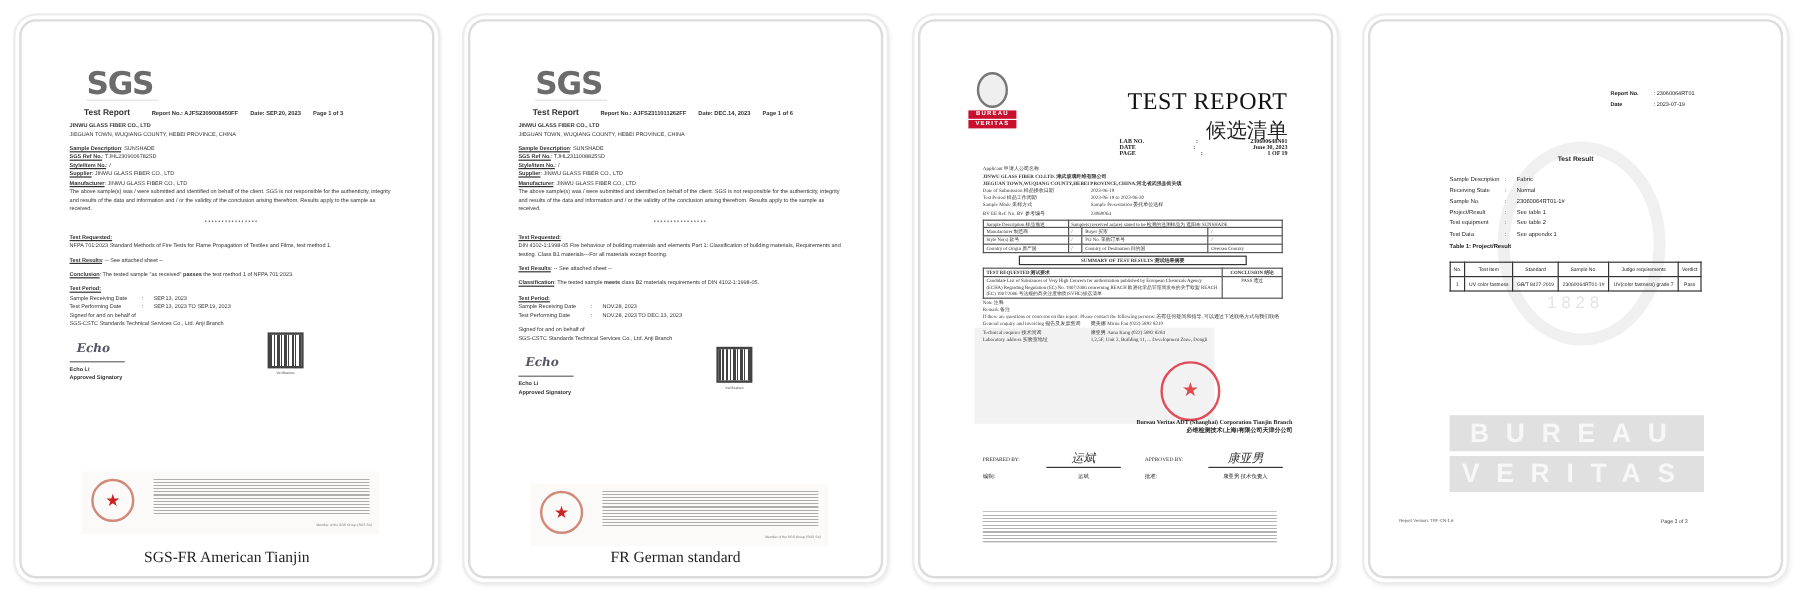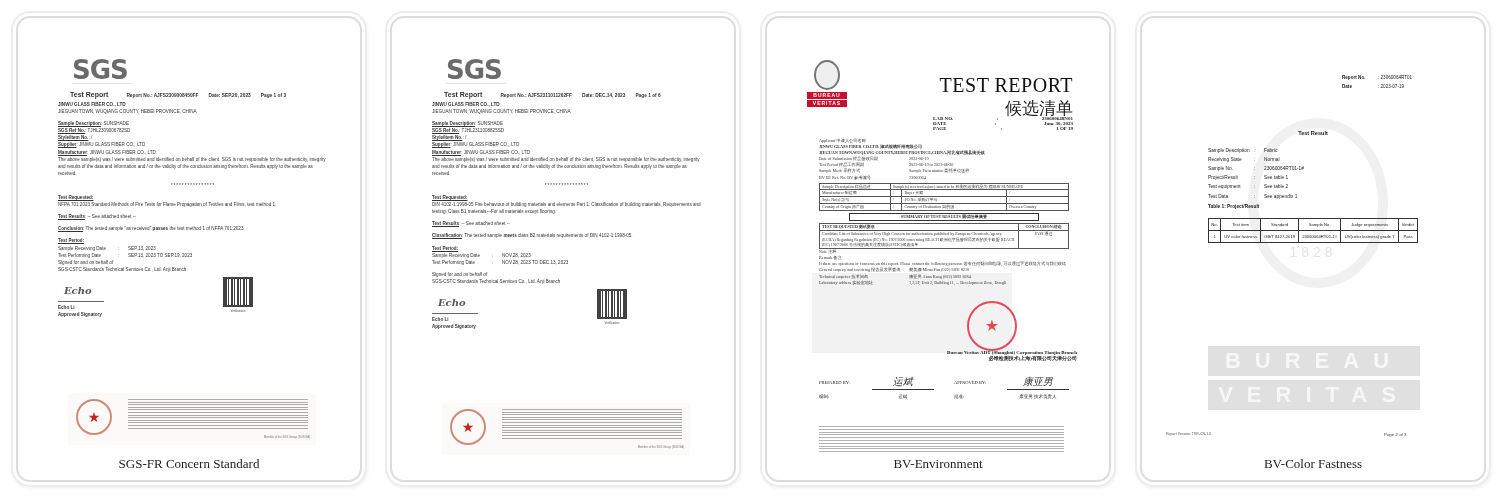--- a/index.html
+++ b/index.html
@@ -151,21 +151,21 @@
       </div>
       <div class="qr"></div>
       <div class="qr-cap">Verification</div>
     </div>
   </div>
   <div class="footer-block">
     <div class="stamp">★</div>
     <div class="fine"></div>
     <div class="member">Member of the SGS Group (SGS SA)</div>
   </div>
-  <div class="caption">SGS-FR Concern Standard</div>
+  <div class="caption">SGS-FR American Tianjin</div>
 </div>
 
 <div class="card card-2">
   <div class="doc">
     <div class="sgs-logo">SGS</div>
     <div class="hdr-row">
       <span class="tr">Test Report</span>
       <span>Report No.: AJFS2311011262FF</span>
       <span>Date: DEC.14, 2023</span>
       <span>Page 1 of 6</span>
@@ -212,20 +212,21 @@
       </div>
       <div class="qr"></div>
       <div class="qr-cap">Verification</div>
     </div>
   </div>
   <div class="footer-block" style="top:385px;">
     <div class="stamp">★</div>
     <div class="fine"></div>
     <div class="member">Member of the SGS Group (SGS SA)</div>
   </div>
+  <div class="caption">FR German standard</div>
 </div>
 
 <div class="card card-3">
   <div class="bv-wm-bar"></div>
   <div class="bv-logo">
     <div class="bv-seal"></div>
     <div class="bv-bar">BUREAU</div>
     <div class="bv-bar">VERITAS</div>
   </div>
   <div class="tr-title">
@@ -337,21 +338,20 @@
       <span class="nm">康亚男</span>
     </div>
     <div class="srow" style="height:12px">
       <span class="lbl">编制:</span>
       <span style="width:65px;text-align:center">运斌</span>
       <span class="lbl" style="margin-left:20px">批准:</span>
       <span style="width:65px;text-align:center">康亚男 技术负责人</span>
     </div>
   </div>
   <div class="bv-fine"></div>
-  <div class="caption">BV-Environment</div>
 </div>
 
 <div class="card card-4">
   <div class="cf-wm">
     <div class="cf-ring"></div>
   </div>
   <div class="cf-1828">1828</div>
   <div class="cf-bar b1">BUREAU</div>
   <div class="cf-bar b2">VERITAS</div>
 
@@ -414,14 +414,13 @@
       <td>UV color fastness</td>
       <td>GB/T 8427-2019</td>
       <td>23060064RT01-1#</td>
       <td>UV(color fastness) grade 7</td>
       <td>Pass</td>
     </tr>
   </tbody>
     </table>
   <div class="cf-foot-l">Report Version: TRF-CN-1.6</div>
   <div class="cf-foot-r">Page 2 of 3</div>
-  <div class="caption">BV-Color Fastness</div>
 </div>
 
 </body></html>

